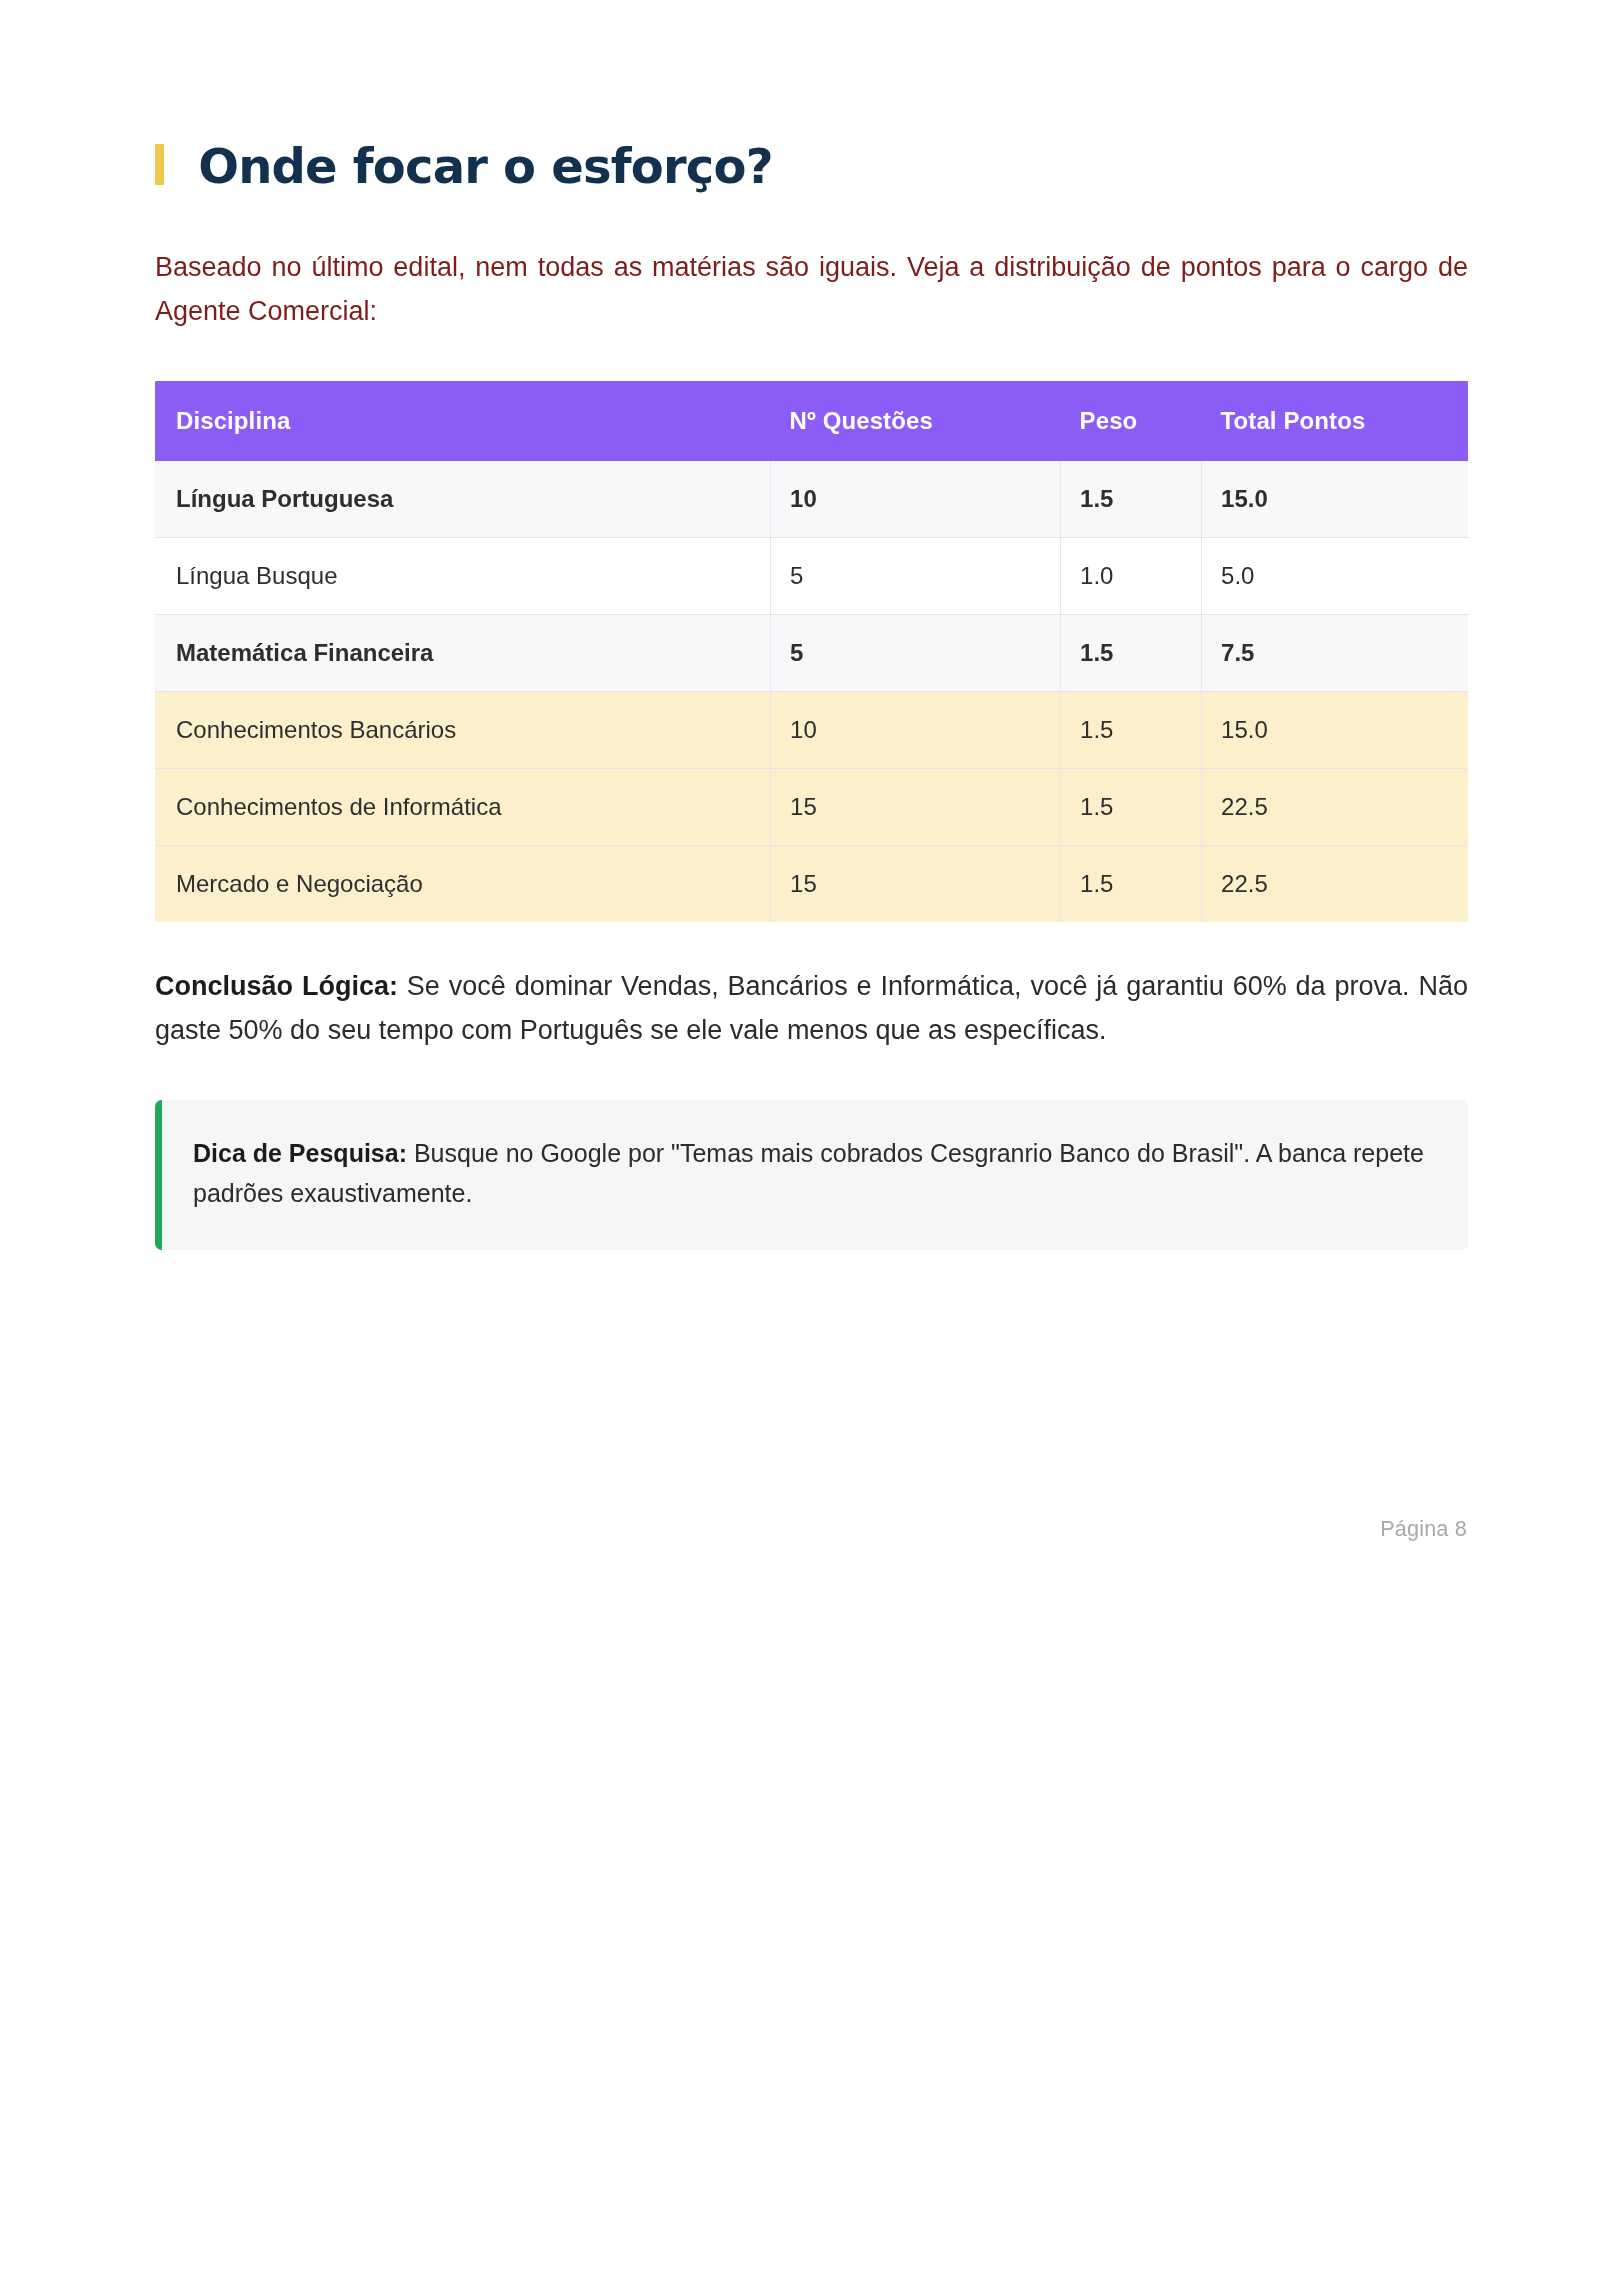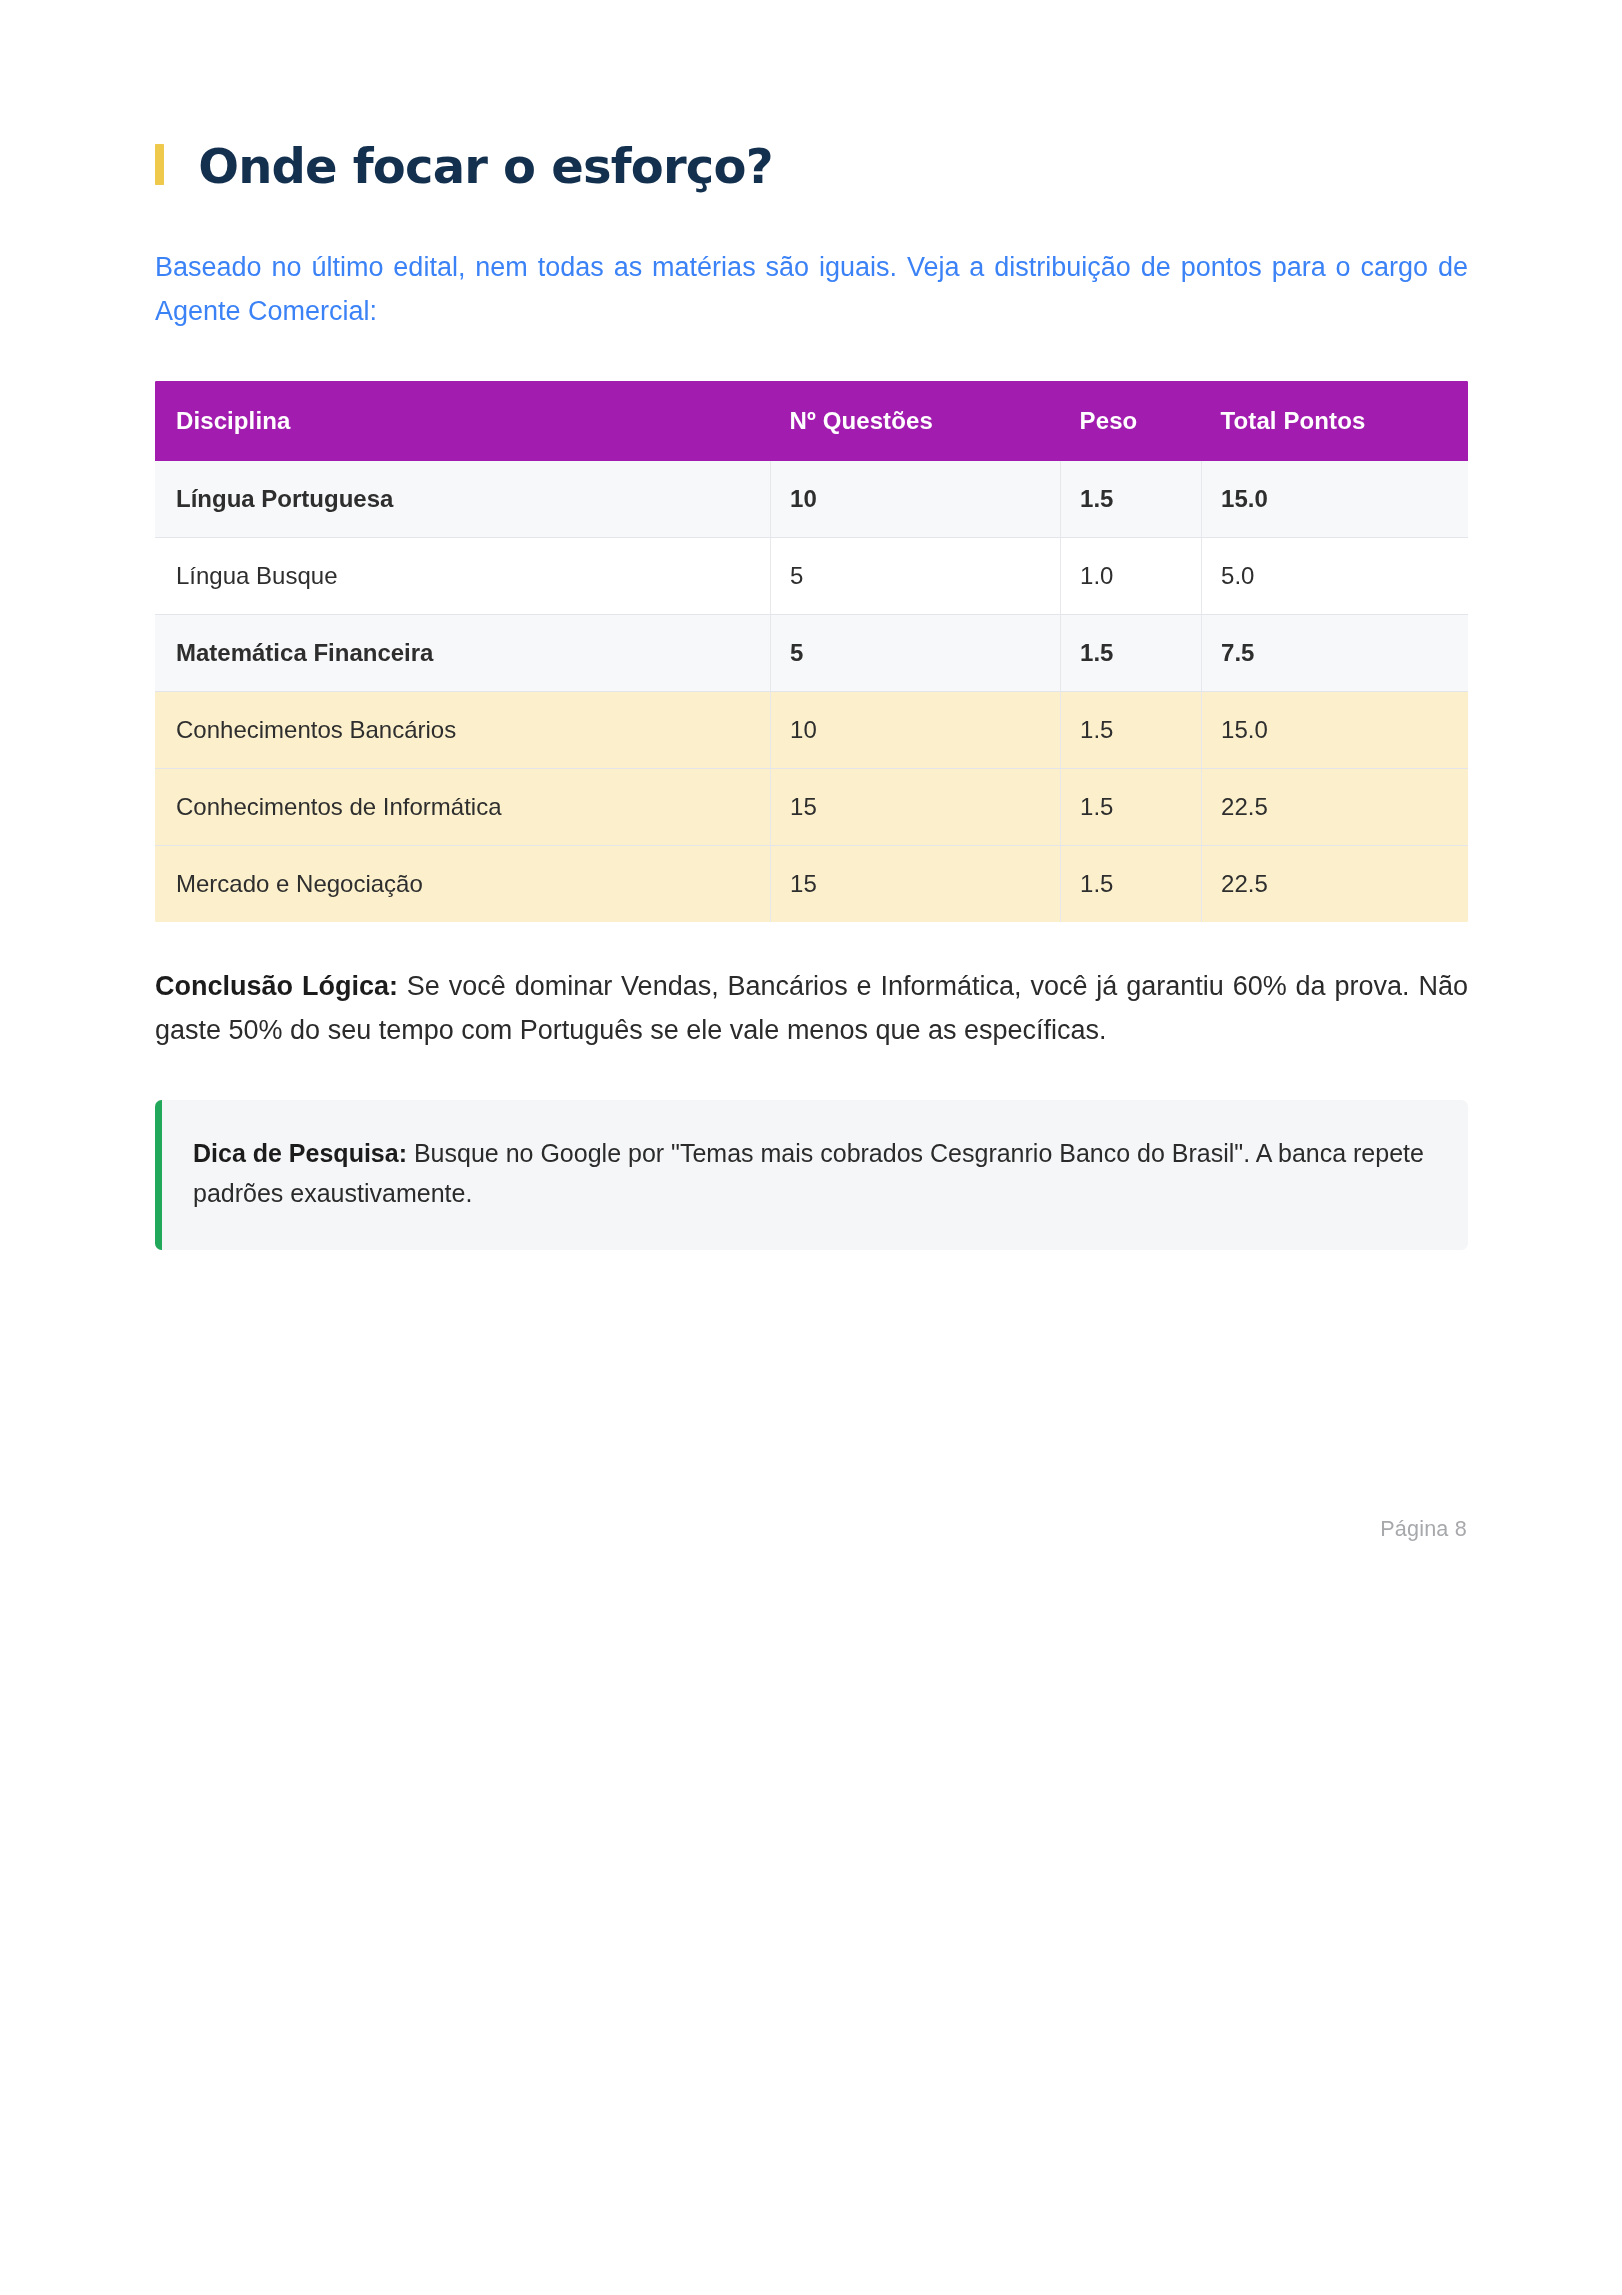--- a/index.html
+++ b/index.html
@@ -55,21 +55,21 @@
     letter-spacing: -0.8px;
     margin: 0;
     align-self: center;
     font-family: "DejaVu Sans", "Liberation Sans", sans-serif;
   }
 
   
   .intro {
     font-size: 27px;
     line-height: 1.62;
-    color: #3b82f6;
+    color: #7f1d1d;
     text-align: justify;
     text-justify: inter-word;
     margin: 0 0 47px 0;
     font-weight: 400;
   }
 
   
   .table-wrap {
     width: 1313px;
     margin-bottom: 43px;
@@ -81,21 +81,21 @@
     border-collapse: collapse;
     table-layout: fixed;
     font-size: 23.6px;
   }
   table.points col.c-disc  { width: 615px; }
   table.points col.c-ques  { width: 290px; }
   table.points col.c-peso  { width: 141px; }
   table.points col.c-total { width: 268px; }
 
   table.points thead th {
-    background: #a21caf;
+    background: #8b5cf6;
     color: #ffffff;
     font-size: 24px;
     font-weight: 600;
     text-align: left;
     padding: 26px 0 26px 19.6px;
     letter-spacing: 0.1px;
     vertical-align: middle;
   }
   table.points thead th:first-child { padding-left: 21px; }
 

